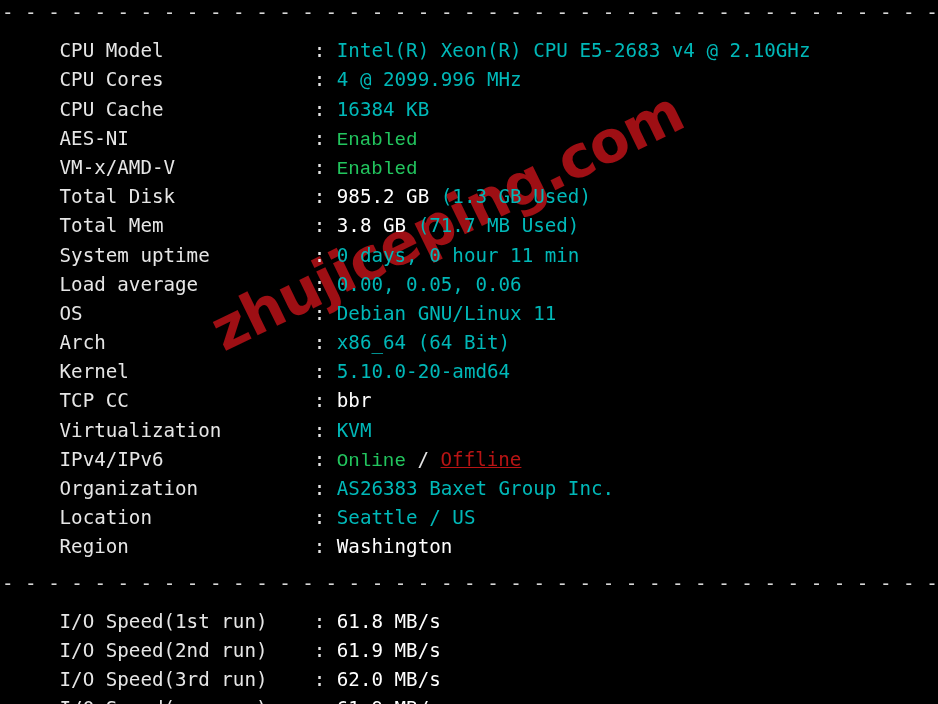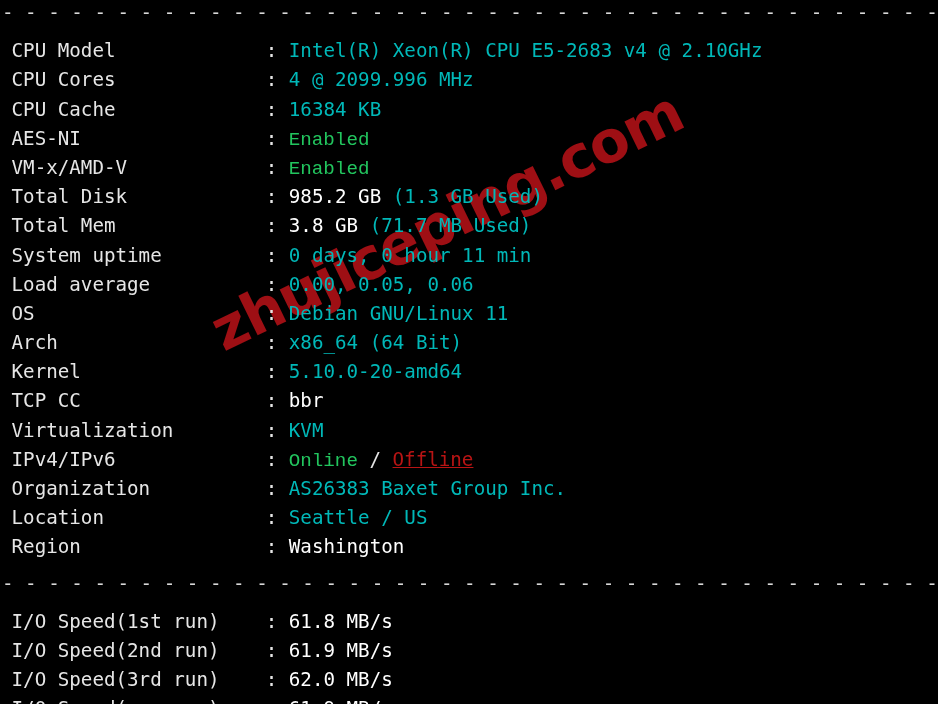--- a/index.html
+++ b/index.html
@@ -62,20 +62,21 @@
   .sep-top { margin-top: -2px; }
 
   .rows {
     white-space: pre;
   }
 
   .row {
     white-space: pre;
     height: 29.2px;
     line-height: 29.2px;
+    padding-left: 48px;
   }              
   .label { color: #e6e6e6; }
   .colon { color: #e6e6e6; }
 
   .c-cyan   { color: #00b8b8; }
   .c-green  { color: #22c55e; font-family: Liberation Mono, monospace; }
   .c-yellow { color: #ffffff; }
   .c-red    { color: #b81414; text-decoration: underline; }
   .c-white  { color: #e6e6e6; }
 

